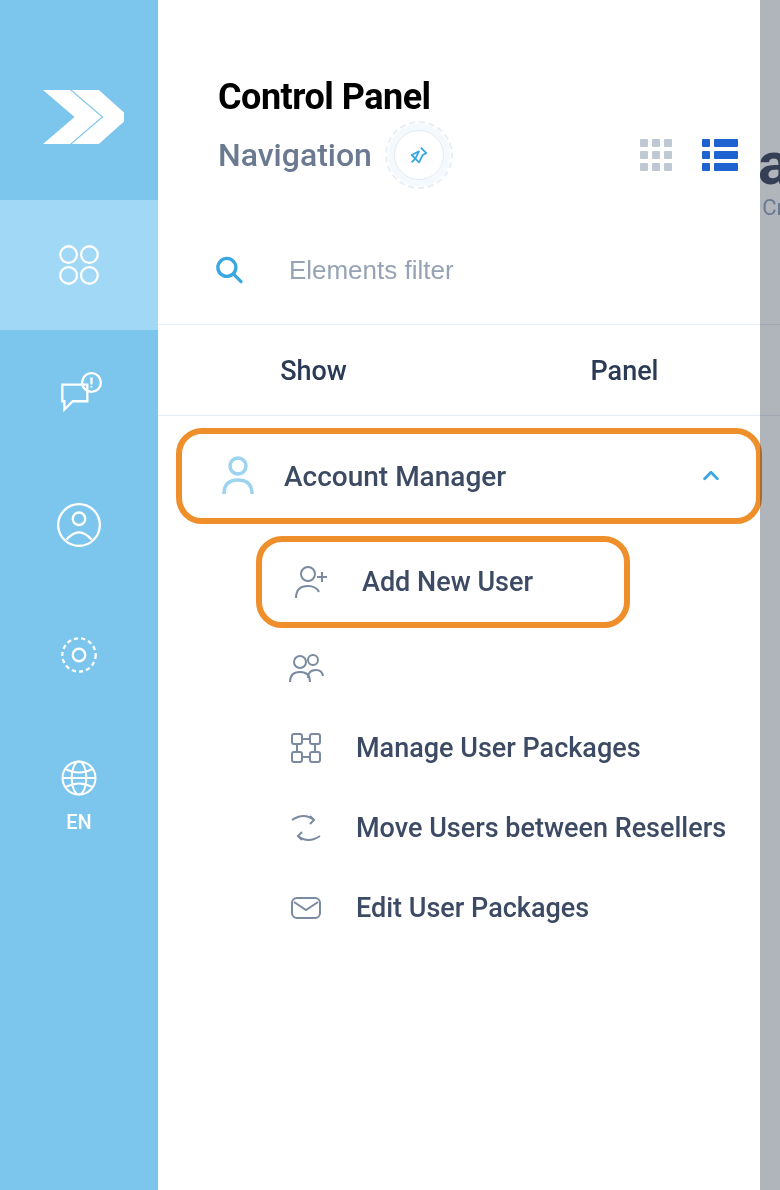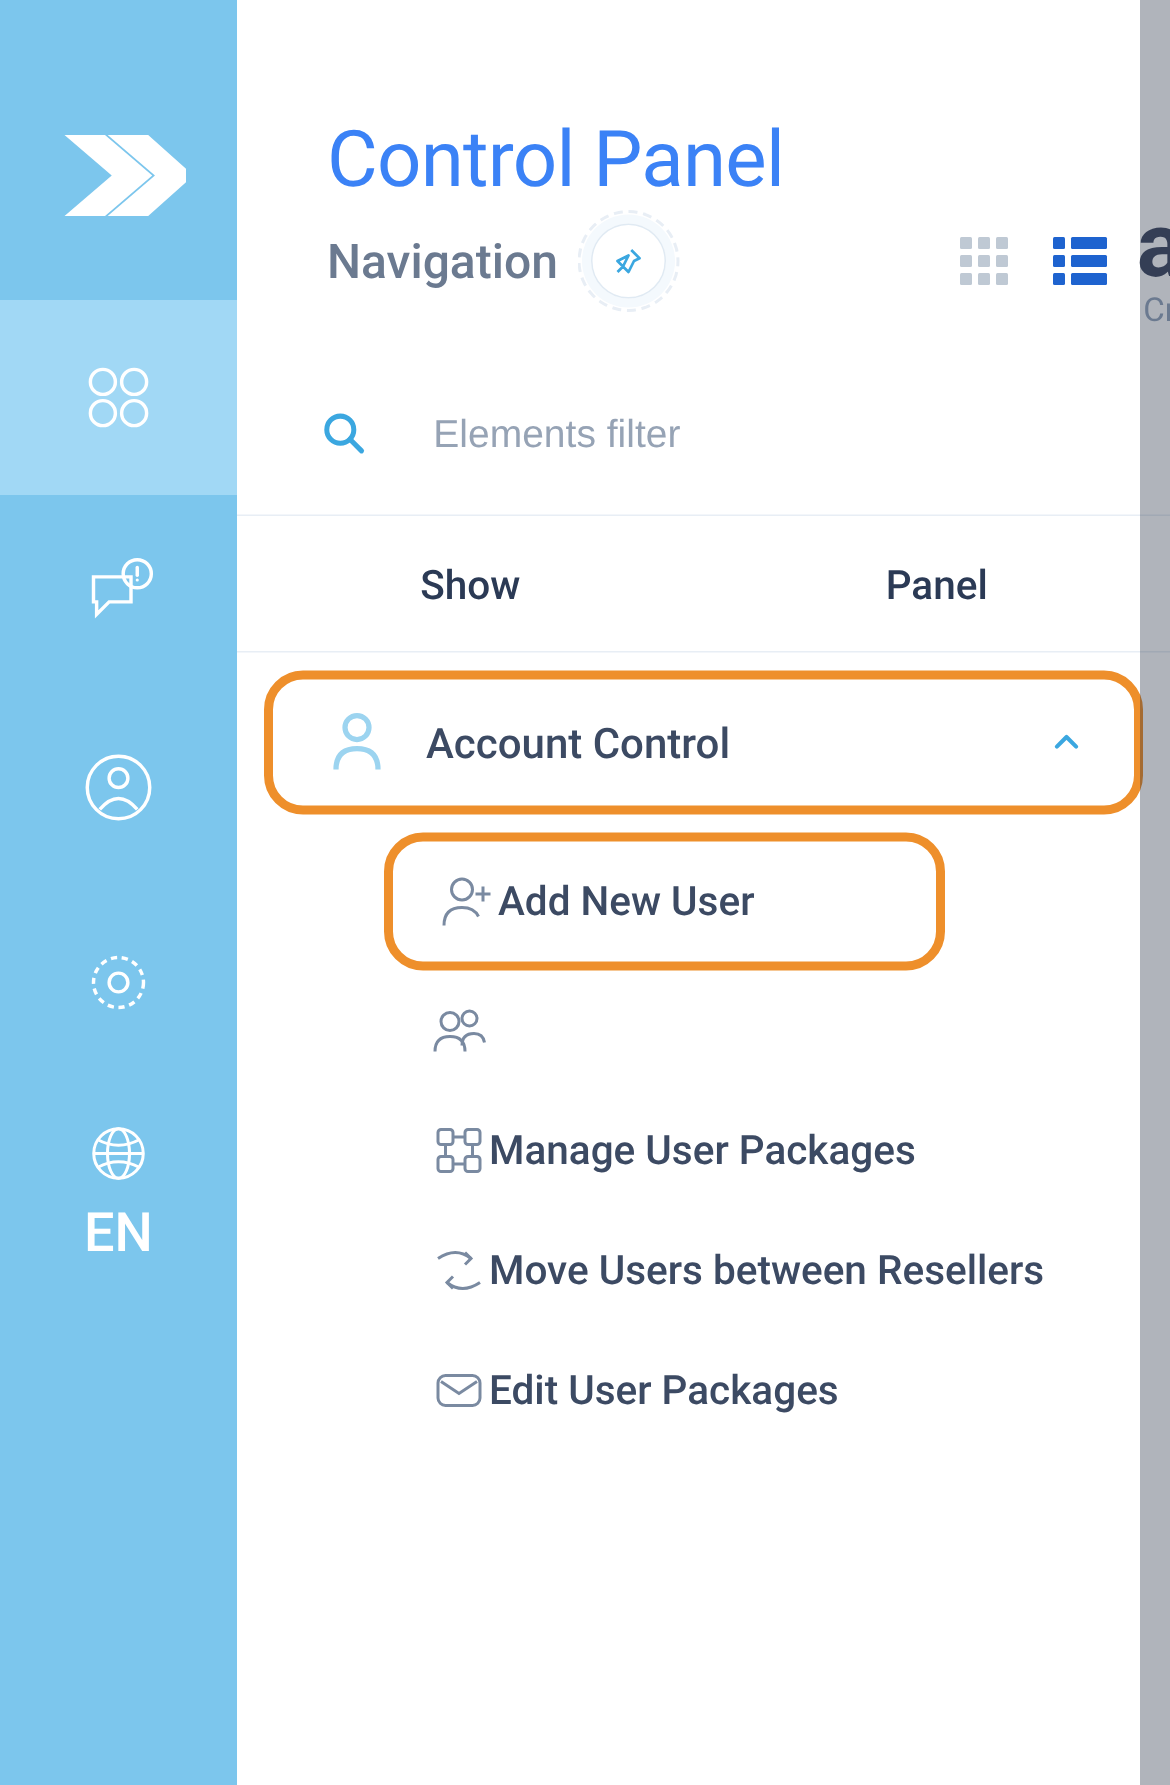--- a/index.html
+++ b/index.html
@@ -49,39 +49,39 @@
   }
   .sidebar-icon {
     width: 50px;
     height: 50px;
     fill: none;
     stroke: #fff;
     stroke-width: 2.2;
   }
   .sidebar-lang {
     color: #fff;
-    font-size: 36px;
+    font-size: 20px;
     font-weight: 500;
     margin-top: 10px;
   }
   
   .panel {
     flex: 1;
     background: #fff;
     display: flex;
     flex-direction: column;
     position: relative;
   }
   .panel-header {
     padding: 76px 40px 22px 60px;
   }
   .title {
-    font-size: 52px;
-    font-weight: 400;
-    color: #3b82f6;
+    font-size: 36px;
+    font-weight: 700;
+    color: #000000;
     letter-spacing: -0.5px;
     margin-bottom: 12px;
   }
   .subhead {
     display: flex;
     align-items: center;
     justify-content: space-between;
   }
   .subhead-left {
     display: flex;
@@ -189,20 +189,21 @@
   
   .subitems {
     padding: 0 0 0 98px;
     display: flex;
     flex-direction: column;
   }
   .subitem {
     display: flex;
     align-items: center;
     padding: 20px 30px 20px 30px;
+    gap: 30px;
     text-align: right;
   }
   .subitem.highlighted {
     border: 6px solid #ee8f2b;
     border-radius: 26px;
     margin-right: 150px;
     padding: 20px 30px 20px 30px;
   }
   .subitem-icon {
     width: 40px;
@@ -348,21 +349,21 @@
     <div class="tabs">
       <div class="tab">Show</div>
       <div class="tab">Panel</div>
     </div>
 
     <div class="group-row">
       <svg class="group-icon" viewBox="0 0 40 44" fill="none" stroke="#9cd4f0" stroke-width="3.5">
         <circle cx="20" cy="12" r="8"></circle>
         <path d="M6 40 q0 -14 14 -14 q14 0 14 14"></path>
       </svg>
-      <span class="group-label">Account Control</span>
+      <span class="group-label">Account Manager</span>
       <svg class="chevron-up" viewBox="0 0 24 24">
         <polyline points="5 15 12 8 19 15" stroke-linecap="round" stroke-linejoin="round"></polyline>
       </svg>
     </div>
 
     <div class="subitems">
       <div class="subitem highlighted">
         <svg class="subitem-icon" viewBox="0 0 40 40" stroke-width="2.8">
           <circle cx="16" cy="12" r="7"></circle>
           <path d="M4 36 q0 -12 12 -12 q8 0 11 6"></path>

